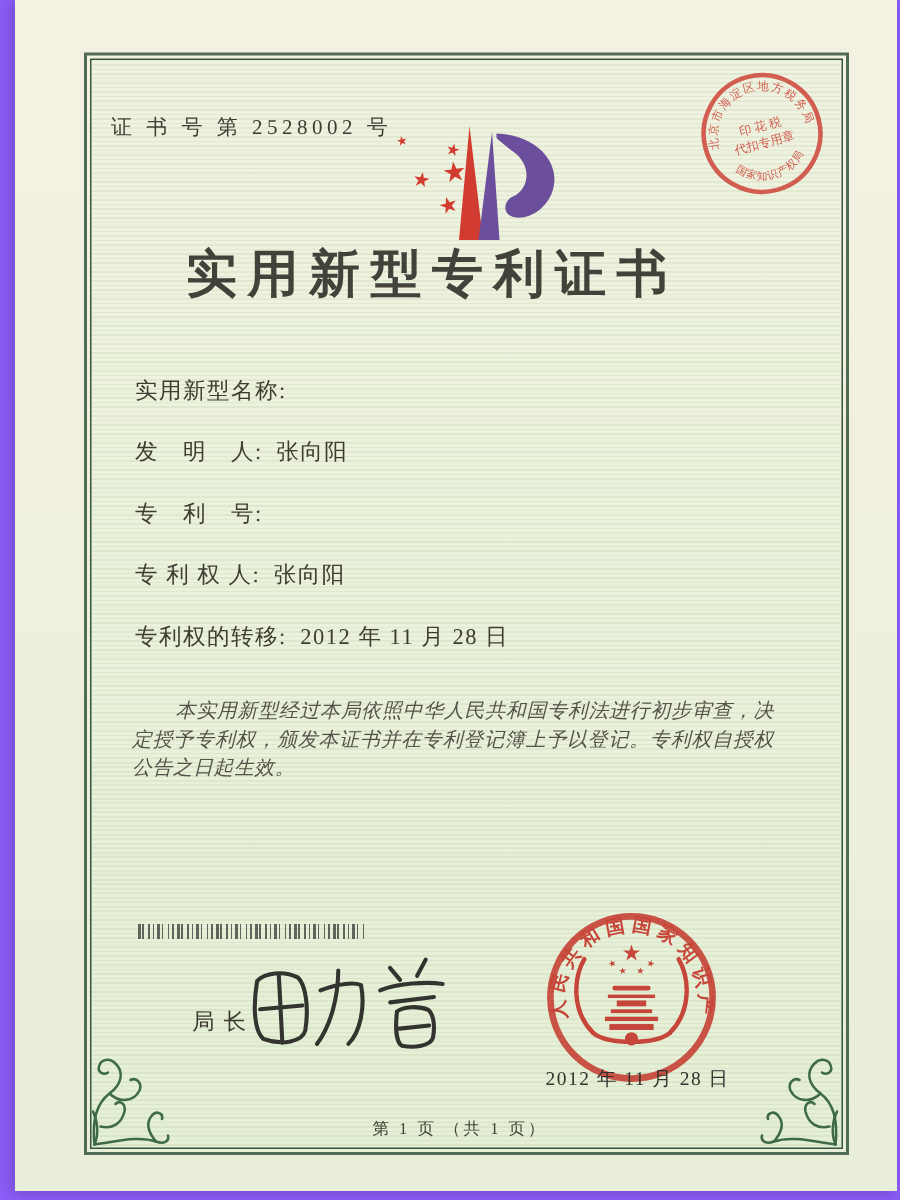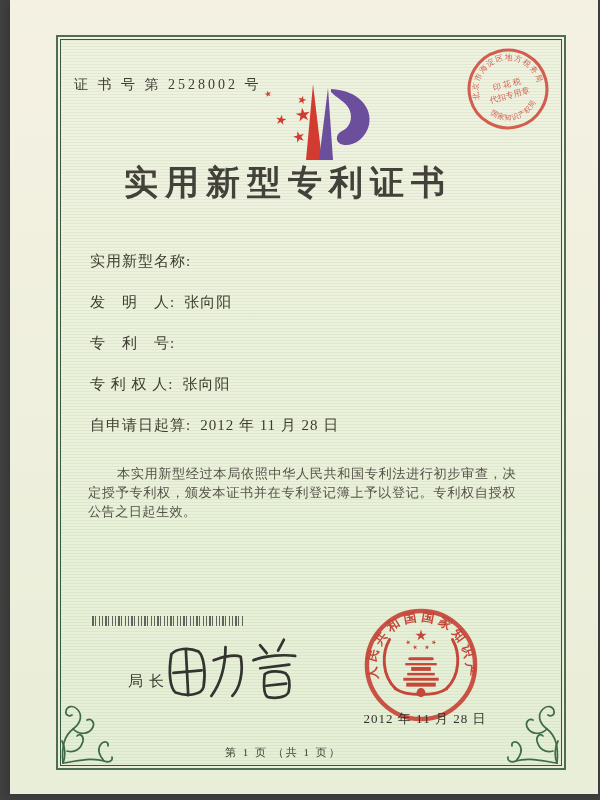--- a/index.html
+++ b/index.html
@@ -1,48 +1,48 @@
 <!DOCTYPE html>
 <html><head>
 <meta charset="utf-8">
 <style>
   html,body{margin:0;padding:0;}
   body{width:600px;height:800px;background:#fdfdfb;font-family:"Liberation Serif","DejaVu Serif",serif;overflow:hidden;}
-  .canvas{position:relative;width:600px;height:800px;background:#404040;overflow:hidden;}
+  .canvas{position:relative;width:600px;height:800px;background:#8b5cf6;overflow:hidden;}
   .paper{position:absolute;left:10px;top:0;width:588px;height:794px;
     background:linear-gradient(180deg,#f4f1e2 0%,#f1f0df 35%,#ecefdb 70%,#e9eed8 100%);
     box-shadow:-4px 0 7px rgba(0,0,0,.10), 0 4px 8px rgba(0,0,0,.08);}
   .frame-outer{position:absolute;left:46px;top:35px;width:506px;height:731px;border:2px solid #4f6d56;}
   .frame-inner{position:absolute;inset:2px;border:1px solid #34573e;
     background:
       repeating-linear-gradient(180deg, rgba(148,190,118,.16) 0 1px, rgba(255,255,255,0) 1px 3px),
       linear-gradient(180deg,#f0f2e1 0%,#ebf1dc 55%,#e5eed6 100%);}
   .cert-no{position:absolute;left:64px;top:76px;font-size:14px;letter-spacing:3px;color:#3e3c32;}
   .logo{position:absolute;left:242px;top:82px;width:132px;height:80px;}
   .title{position:absolute;left:46px;top:160px;width:464px;text-align:center;
     font-size:34px;font-weight:600;letter-spacing:7px;color:#42413a;}
   .fields{position:absolute;left:80px;top:251px;width:430px;font-size:15px;color:#3e3c30;}
   .field-row{display:flex;gap:9px;line-height:20px;margin-bottom:21px;}
   .field-label{white-space:pre;letter-spacing:1px;}
   .field-value{letter-spacing:1px;}
   .paras{position:absolute;left:78px;top:464px;width:428px;font-size:13.2px;line-height:19px;
-    color:#56524a;text-align:justify;letter-spacing:.4px;}
+    color:#56524a;font-style:italic;text-align:justify;letter-spacing:.4px;}
   .paras p{margin:0;text-indent:2.2em;}
   .barcode{position:absolute;left:82px;top:616px;width:152px;height:10px;opacity:.72;
     background:repeating-linear-gradient(90deg,#2e2e2e 0 2px,transparent 2px 3px,#2e2e2e 3px 4px,transparent 4px 7px,#2e2e2e 7px 8px,transparent 8px 10px,#2e2e2e 10px 11px,transparent 11px 13px);}
   .director-label{position:absolute;left:118px;top:672px;font-size:15px;letter-spacing:6px;color:#3c3a30;}
   .signature{position:absolute;left:150px;top:634px;width:150px;height:68px;transform:rotate(-3deg);}
   .seal-bottom{position:absolute;left:352px;top:606px;width:118px;height:118px;opacity:.93;}
   .seal-date{position:absolute;left:335px;top:710px;width:160px;text-align:center;
     font-size:13px;color:#33322c;letter-spacing:1px;z-index:5;}
   .stamp-top{position:absolute;left:455px;top:46px;width:86px;height:86px;transform:rotate(-15deg);opacity:.88;}
   .flourish{position:absolute;width:58px;height:68px;}
   .flourish.left{left:48px;top:697px;}
   .flourish.right{left:494px;top:697px;transform:scaleX(-1);}
-  .footer{position:absolute;left:215px;top:745px;width:140px;text-align:left;
+  .footer{position:absolute;left:215px;top:745px;width:140px;text-align:right;
     font-size:11px;letter-spacing:2px;color:#403f36;}
   svg{display:block;width:100%;height:100%;}
   .seal-arc-text{font-size:13px;letter-spacing:4px;fill:#c43a2e;font-weight:bold;font-family:"Liberation Serif",serif;}
   .stamp-arc-top{font-size:7.5px;letter-spacing:1.2px;fill:#cf4a3e;font-family:"Liberation Serif",serif;}
   .stamp-arc-bottom{font-size:7px;letter-spacing:.5px;fill:#cf4a3e;font-family:"Liberation Serif",serif;}
   .stamp-center{font-size:8px;fill:#cf4a3e;font-family:"Liberation Serif",serif;}
 </style>
 </head>
 <body>
 
@@ -86,21 +86,21 @@
         <span class="field-value">张向阳</span>
       </div>
       <div class="field-row">
         <span class="field-label">专　利　号:</span>
       </div>
       <div class="field-row">
         <span class="field-label">专 利 权 人:</span>
         <span class="field-value">张向阳</span>
       </div>
       <div class="field-row">
-        <span class="field-label">自申请日起算:</span>
+        <span class="field-label">专利权的转移:</span>
         <span class="field-value">2012 年 11 月 28 日</span>
       </div>
     </div>
 
     <div class="paras">
       <p>本实用新型经过本局依照中华人民共和国专利法进行初步审查，决定授予专利权，颁发本证书并在专利登记簿上予以登记。专利权自授权公告之日起生效。</p>
     </div>
 
     <div class="barcode"></div>
 

